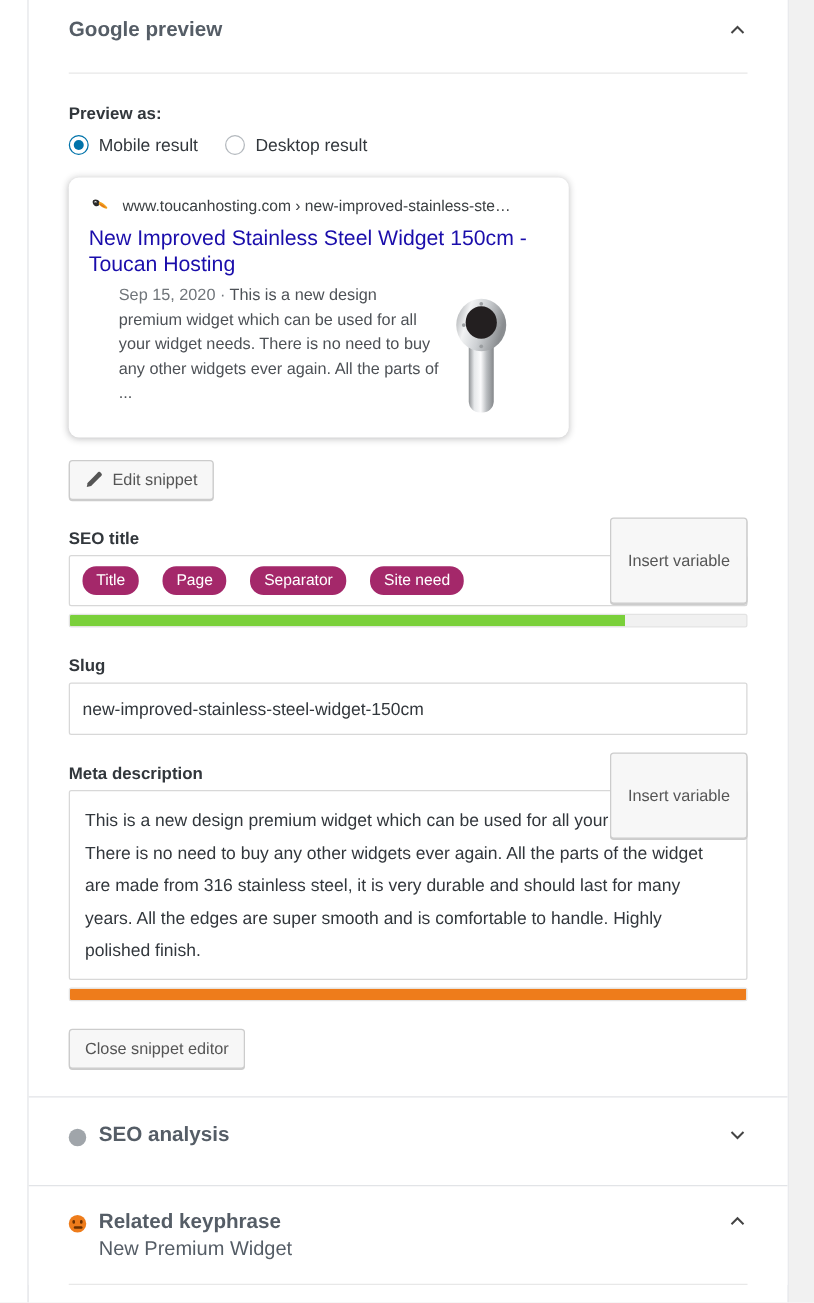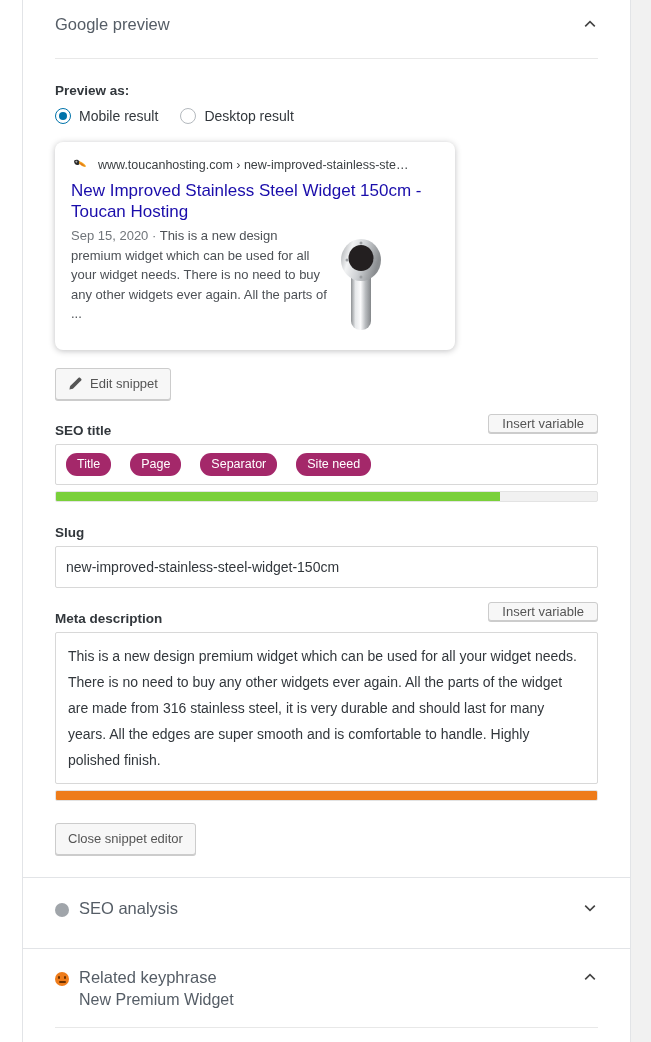--- a/index.html
+++ b/index.html
@@ -93,21 +93,21 @@
     left: 3.5px;
     bottom: 3px;
     width: 7px;
     height: 2px;
     background: #6b3000;
     border-radius: 1px;
     display: block;
   }
   .sect-title {
     font-size: 16.5px;
-    font-weight: 400;
+    font-weight: 700;
     color: #555d66;
     line-height: 21px;
   }
   .sect-sub {
     font-size: 16px;
     color: #555d66;
     line-height: 19px;
     margin-top: 2px;
   }
   .chevron {
@@ -201,20 +201,21 @@
     line-height: 21px;
     color: #1a0dab;
     font-weight: 400;
     margin: 2px 0 4px 0;
     cursor: pointer;
   }
   .snip-body {
     display: flex;
     gap: 0;
     align-items: flex-start;
+    justify-content: center;
   }
   .snip-desc {
     font-size: 13px;
     line-height: 19.5px;
     color: #4d5156;
     width: 258px;
   }
   .snip-date { color: #70757a; }
   .snip-thumb {
     width: 62px;
@@ -249,21 +250,21 @@
   }
   .pencil-icon { width: 14px; height: 14px; flex: 0 0 auto; }
 
   .btn-insert {
     position: absolute;
     right: 0;
     top: -8px;
     background: #f7f7f7;
     border: 1px solid #ccc;
     border-radius: 3px;
-    padding: 1px 13px;
+    padding: 26px 13px;
     font-size: 13px;
     color: #555;
     cursor: pointer;
     box-shadow: 0 1px 0 #ccc;
   }
 
   
   .field-block {
     position: relative;
     margin-top: 22px;

